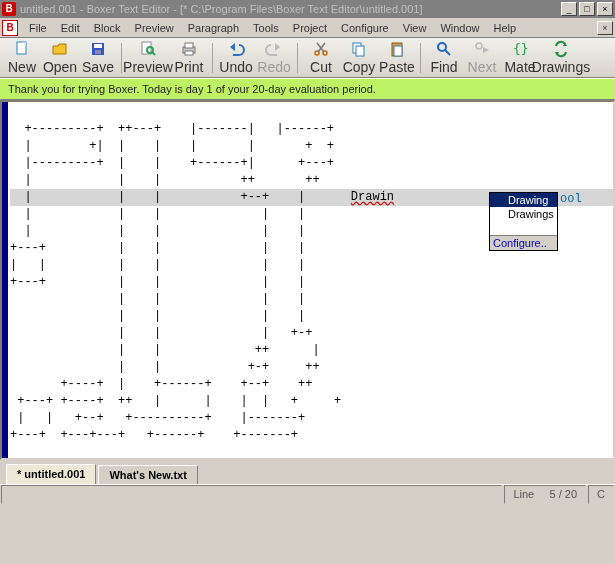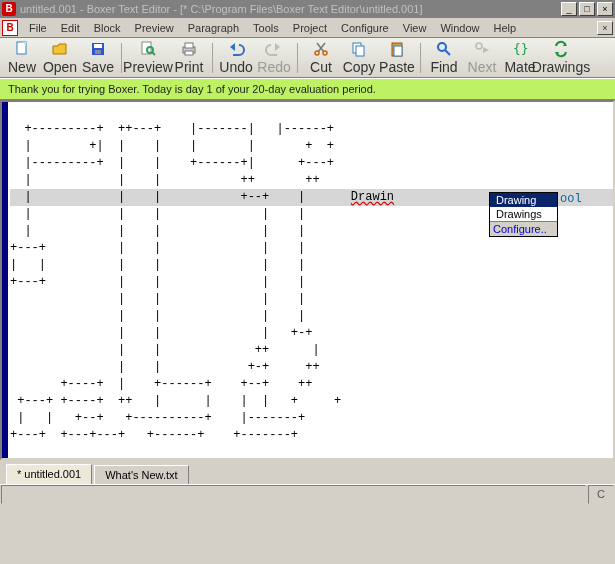--- a/index.html
+++ b/index.html
@@ -137,27 +137,28 @@
   
   .ac-popup {
     position: absolute;
     left: 487px; top: 90px;
     border: 1px solid #000;
     background: #fff;
     font-family: "Tahoma", Arial;
     font-size: 11px;
     width: 69px;
   }
-  .ac-popup .ac-item { padding: 1px 6px; }
+  .ac-popup .ac-item { padding: 1px 18px; }
   .ac-popup .ac-item.sel { background: #0a246a; color: #fff; }
   .ac-popup .ac-cfg {
     background: #d4d0c8;
     color: #0000cc;
     border-top: 1px solid #808080;
     padding: 1px 3px;
+    margin-top: 14px;
   }
   .ac-behind {
     position: absolute;
     left: 558px; top: 90px;
     font-family: "Courier New", monospace;
     font-size: 12px;
     color: #0369a1;
     text-align: center;
   }
   
@@ -169,20 +170,21 @@
   }
   .ftab {
     padding: 3px 10px;
     background: #d4d0c8;
     border: 1px solid #808080;
     border-top: 1px solid #fff;
     border-left: 1px solid #fff;
     border-bottom: none;
     font-size: 11px;
     position: relative;
+    font-weight: bold;
   }
   .ftab.active {
     background: #ece9d8;
     padding-bottom: 4px;
   }
   
   .status-bar {
     display: flex; align-items: center;
     height: 20px;
     background: #d4d0c8;
@@ -375,14 +377,18 @@
   </div>
 </div>
 
 <div class="file-tabs">
   <div class="ftab active">* untitled.001</div>
   <div class="ftab">What's New.txt</div>
 </div>
 
 <div class="status-bar">
   <div class="sb-left"></div>
+  <div class="sb-cell">
+    <span>Line</span>&nbsp;&nbsp;&nbsp;&nbsp;
+    <span>5 / 20</span>
+  </div>
   <div class="sb-cell">C</div>
 </div>
 
 </body></html>

